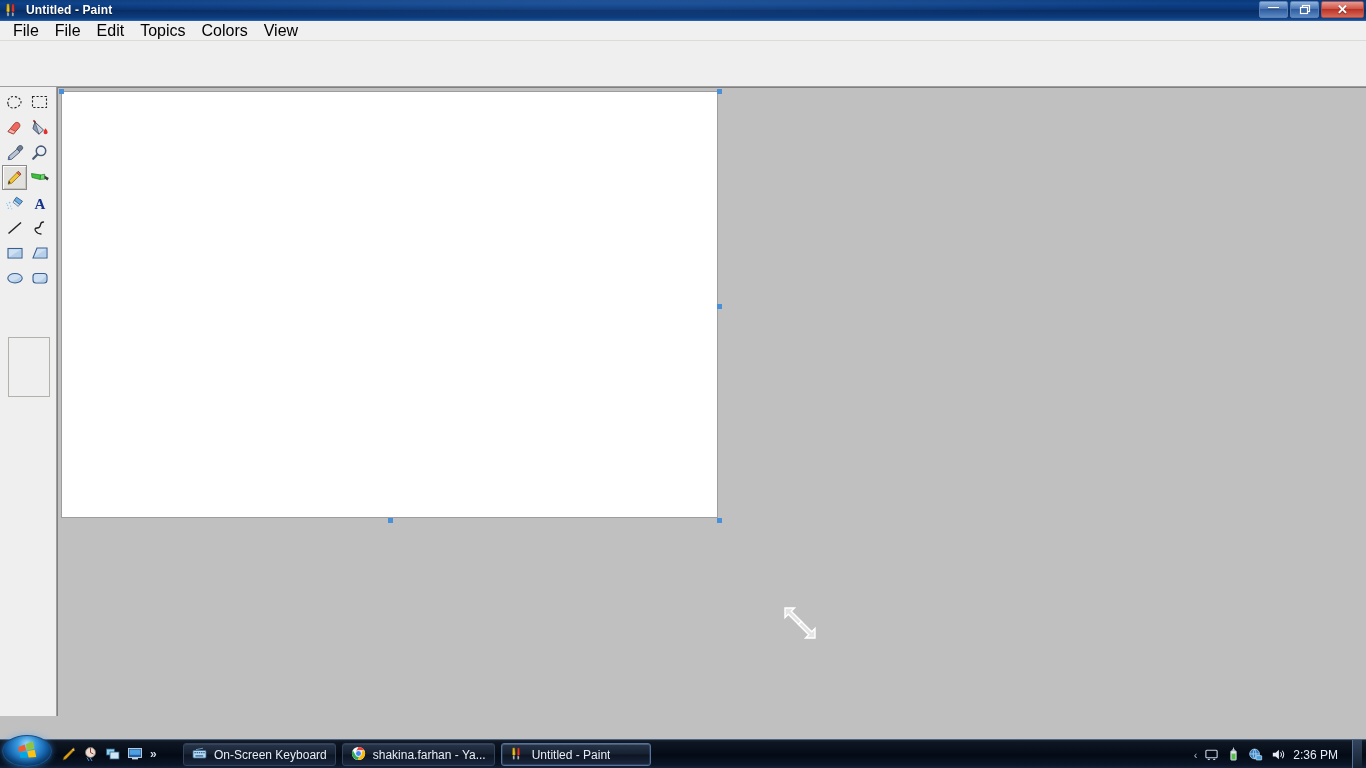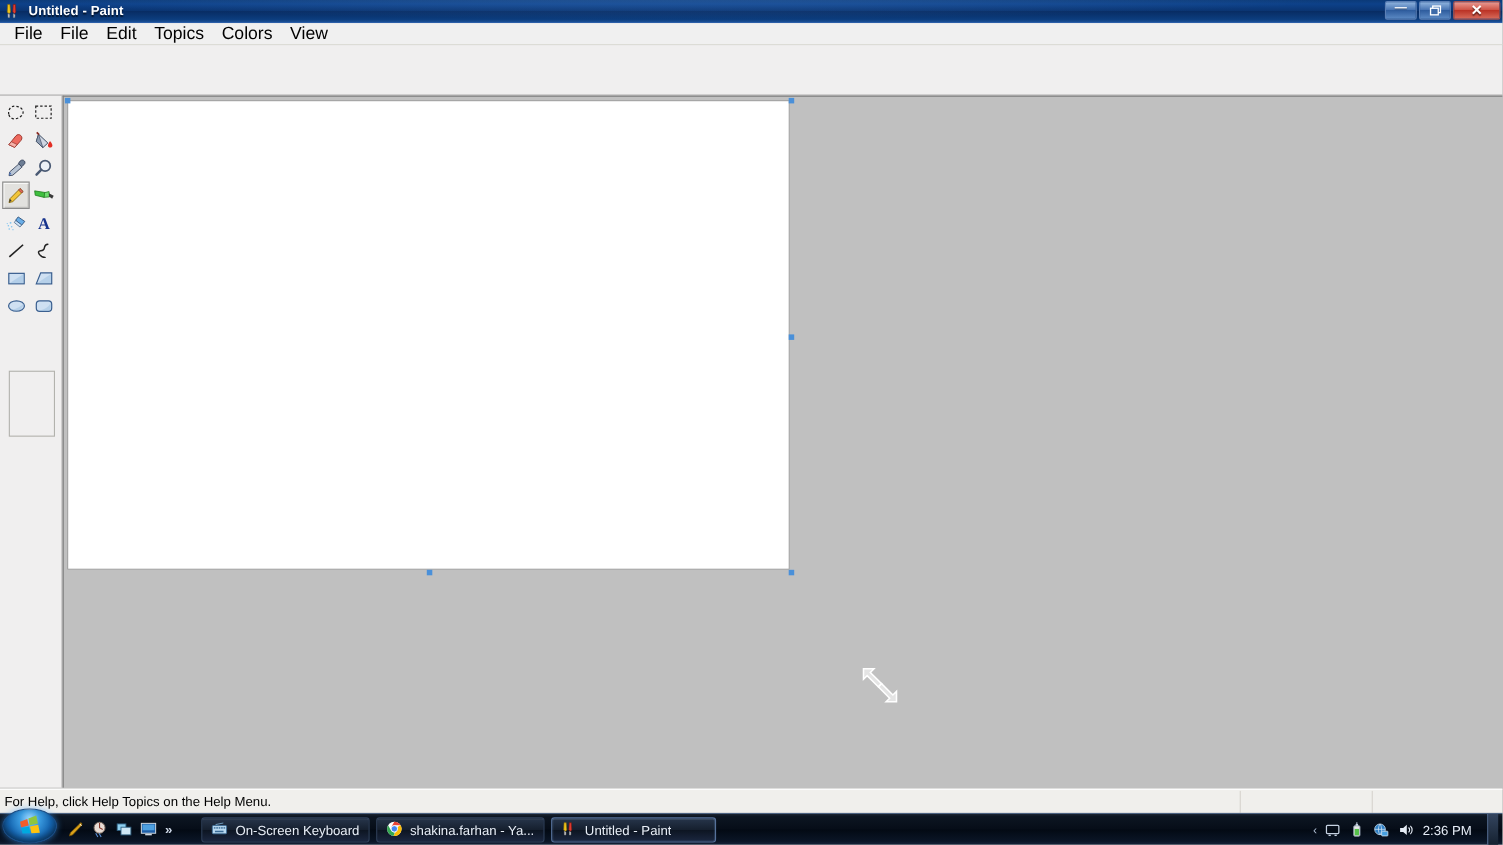--- a/index.html
+++ b/index.html
@@ -522,25 +522,20 @@
     <div class="resize-cursor">
       <svg width="36" height="36" viewBox="0 0 36 36">
         <g stroke="#ffffff" stroke-width="1.4" fill="#e4e4e4">
           <path d="M3 3 L12.5 3 L9.2 6.3 L19.5 16.6 L16.6 19.5 L6.3 9.2 L3 12.5 Z"></path>
           <path d="M33 33 L23.5 33 L26.8 29.7 L16.5 19.4 L19.4 16.5 L29.7 26.8 L33 23.5 Z"></path>
         </g>
       </svg>
     </div>
   </div>
 
-  <div class="statusbar">
-    <div class="status-main">For Help, click Help Topics on the Help Menu.</div>
-    <div class="status-pane p1"></div>
-    <div class="status-pane p2"></div>
-  </div>
 
   <div class="taskbar">
 
     <div class="startorb">
       <div class="orb">
         <svg width="22" height="22" viewBox="0 0 22 22">
           <g transform="rotate(-12 11 11)">
             <path d="M3.2 5.4 L10.2 4.2 L10.2 10.3 L3.2 10.3 Z" fill="#f25c2a"></path>
             <path d="M11.2 4.0 L18.8 2.8 L18.8 10.3 L11.2 10.3 Z" fill="#8ec63f"></path>
             <path d="M3.2 11.3 L10.2 11.3 L10.2 17.4 L3.2 16.2 Z" fill="#00a9e0"></path>

